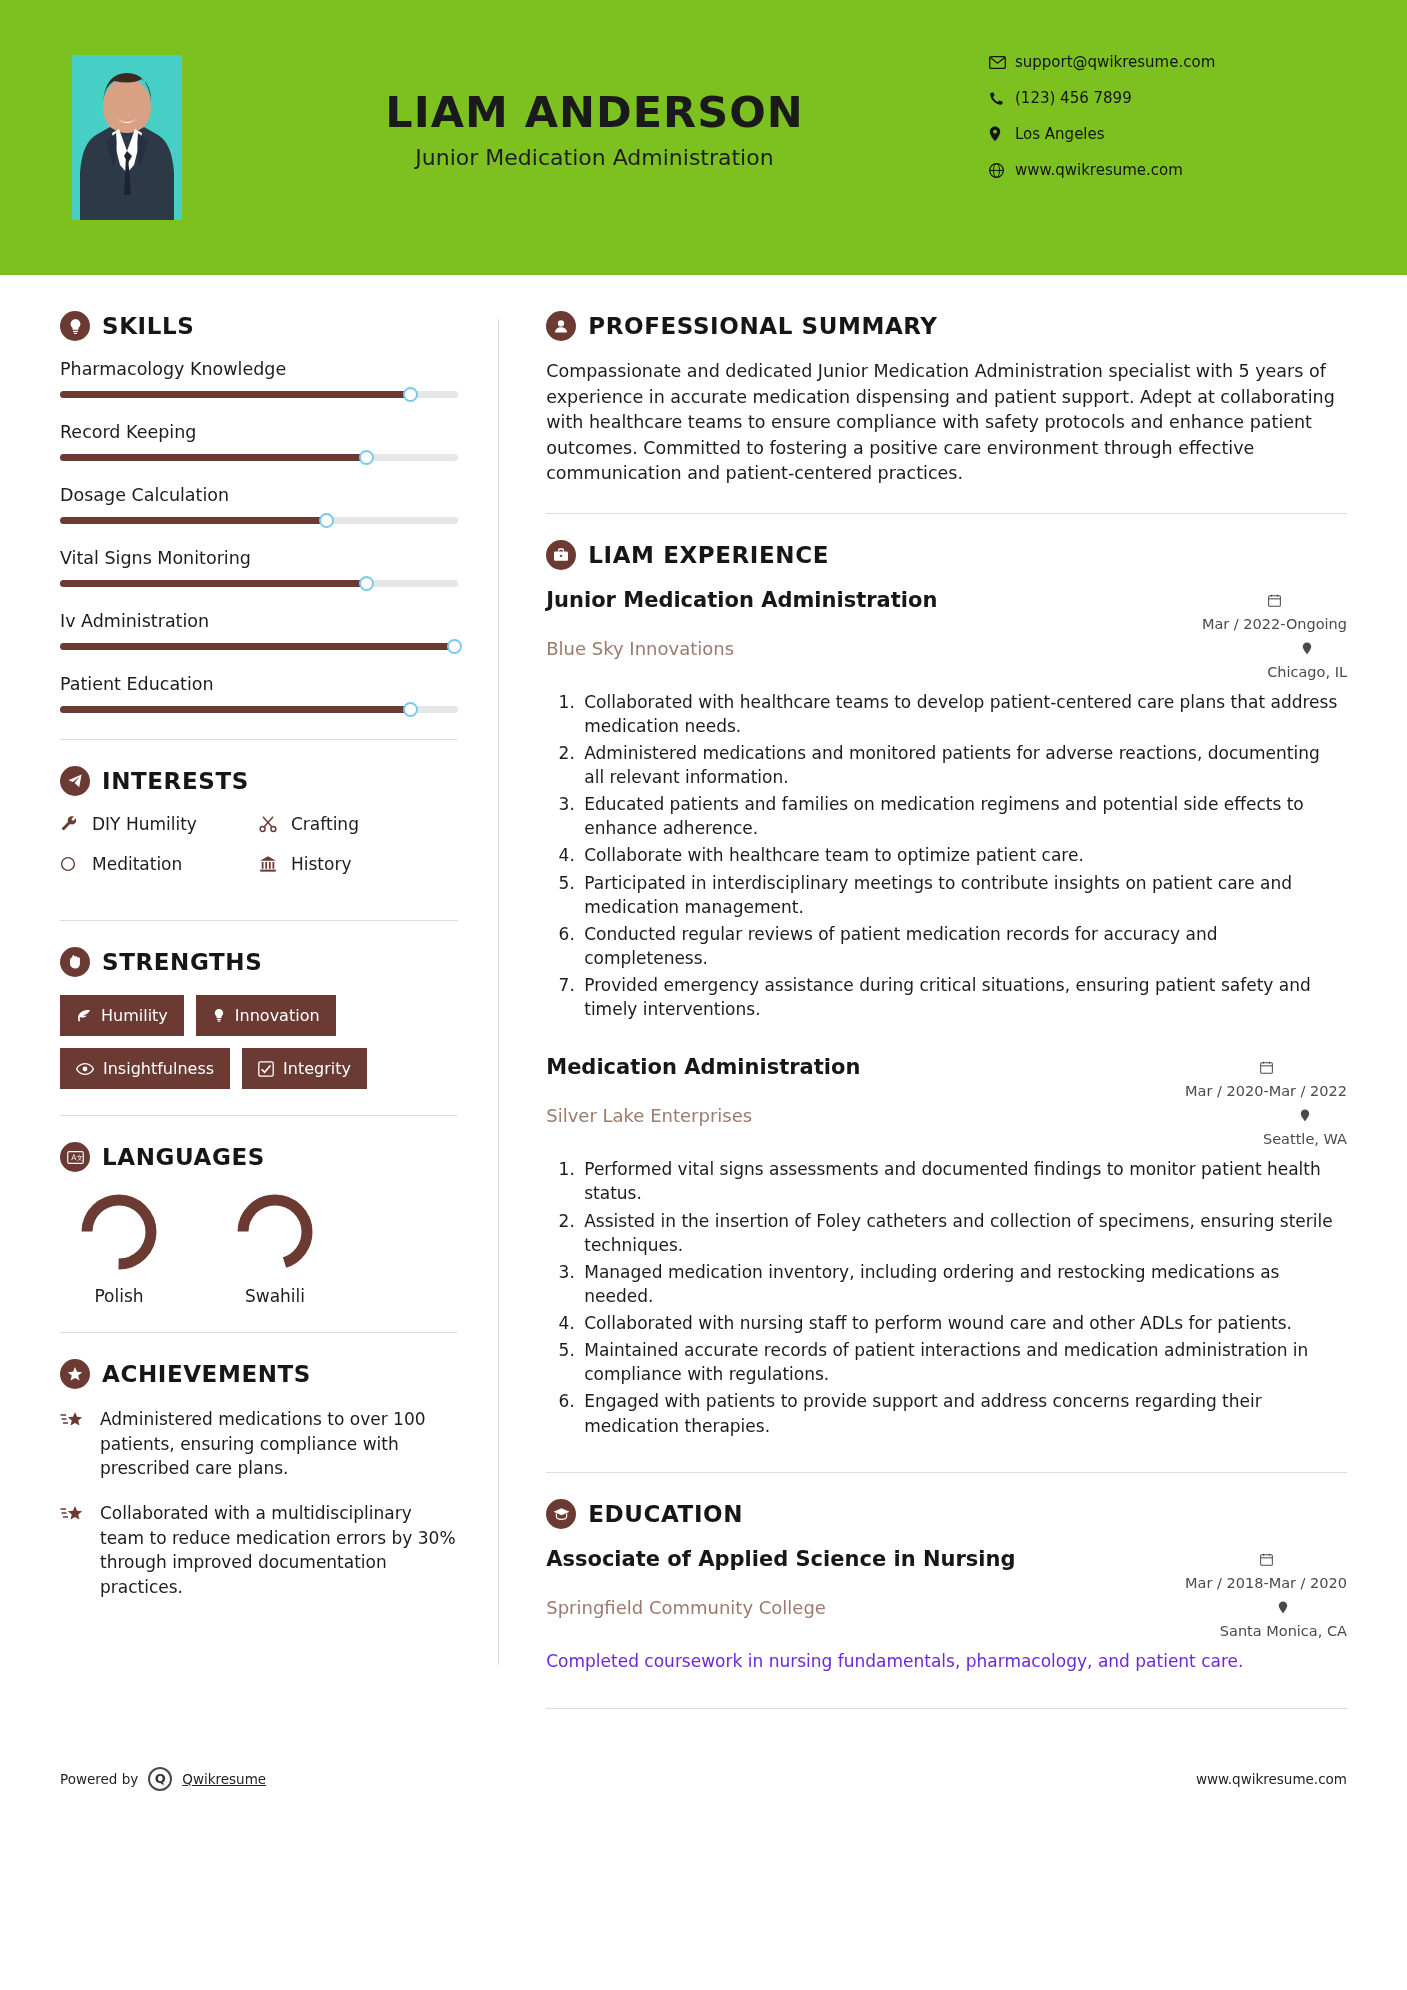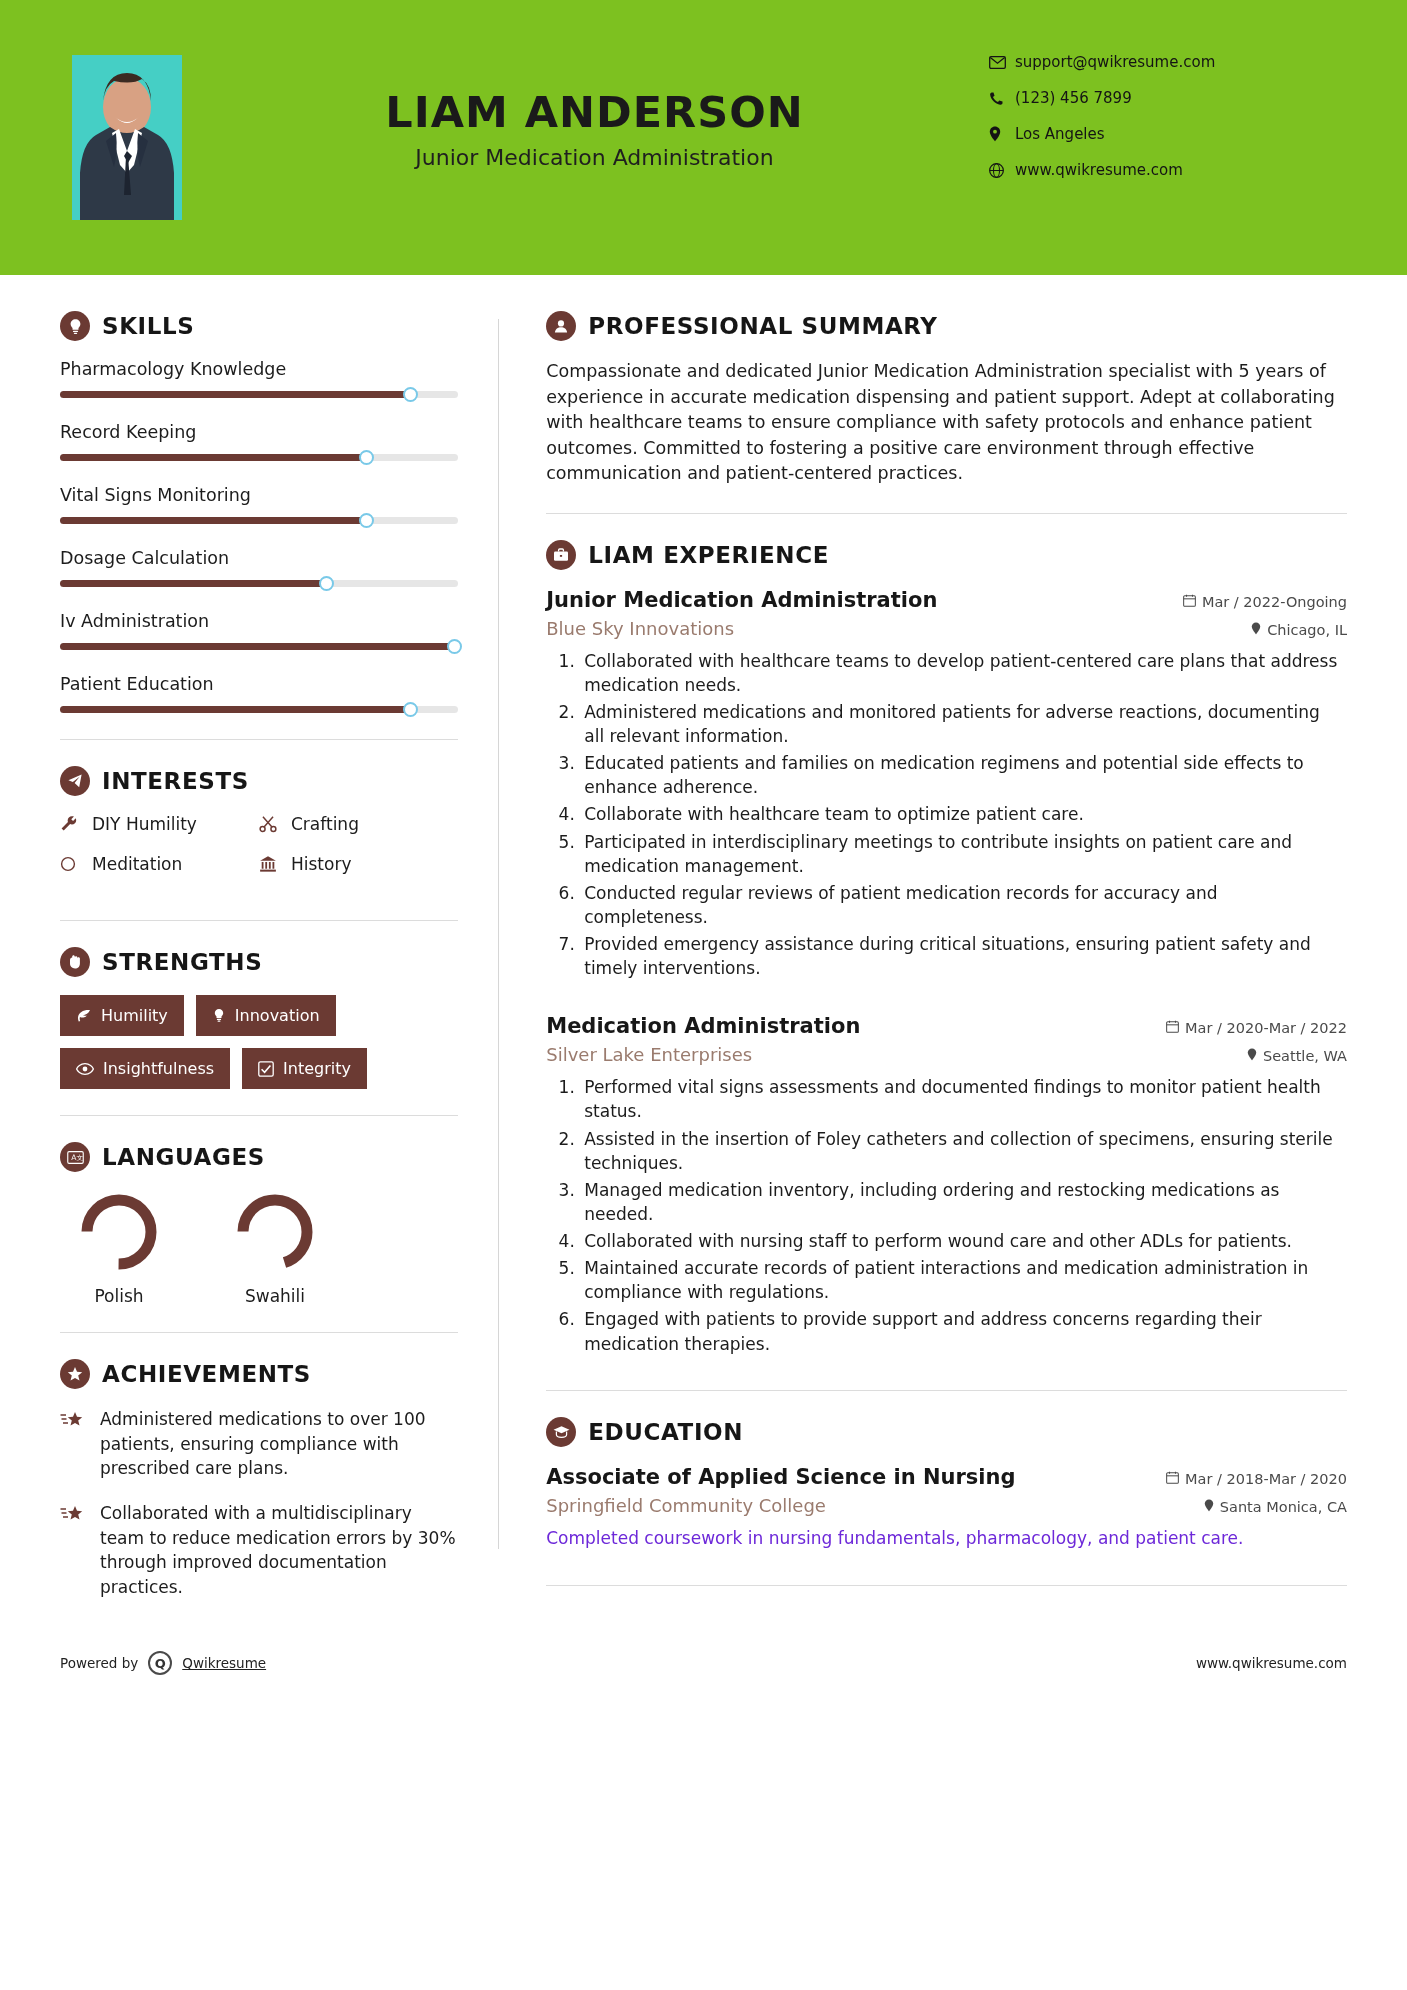--- a/index.html
+++ b/index.html
@@ -200,21 +200,21 @@
   .summary-text {
     font-size: 17.5px;
     line-height: 1.46;
     color: #1c1c1c;
   }
   .job-block { margin-bottom: 34px; }
   .job-top {
     display: flex; justify-content: space-between; align-items: baseline;
   }
   .job-role { font-size: 21px; font-weight: bold; color: #171717; }
-  .job-meta { font-size: 14.5px; color: #4a4a4a; display:flex; align-items:center; gap:6px; white-space: nowrap;}
+  .job-meta { font-size: 14.5px; color: #4a4a4a; display:flex; align-items:center; gap:6px; white-space: nowrap; flex-direction: column;}
   .job-sub {
     display: flex; justify-content: space-between; align-items: baseline;
     margin-top: 6px; margin-bottom: 10px;
   }
   .job-company { font-size: 18px; color: #9a7b6e; }
   ol.duties { margin: 4px; padding-left: 30px; }
   ol.duties li {
     font-size: 17px;
     line-height: 1.42;
     color: #1c1c1c;
@@ -331,31 +331,31 @@
           </div>
         </div>
         <div>
           <div class="skill-name">Record Keeping</div>
           <div class="skill-track">
             <div class="skill-fill" style="width:77%"></div>
               <div class="skill-knob" style="left:77%"></div>
           </div>
         </div>
         <div>
+          <div class="skill-name">Dosage Calculation</div>
+          <div class="skill-track">
+            <div class="skill-fill" style="width:67%"></div>
+              <div class="skill-knob" style="left:67%"></div>
+          </div>
+        </div>
+        <div>
           <div class="skill-name">Vital Signs Monitoring</div>
           <div class="skill-track">
             <div class="skill-fill" style="width:77%"></div>
               <div class="skill-knob" style="left:77%"></div>
-          </div>
-        </div>
-        <div>
-          <div class="skill-name">Dosage Calculation</div>
-          <div class="skill-track">
-            <div class="skill-fill" style="width:67%"></div>
-              <div class="skill-knob" style="left:67%"></div>
           </div>
         </div>
         <div>
           <div class="skill-name">Iv Administration</div>
           <div class="skill-track">
             <div class="skill-fill" style="width:99%"></div>
               <div class="skill-knob" style="left:99%"></div>
           </div>
         </div>
         <div>

